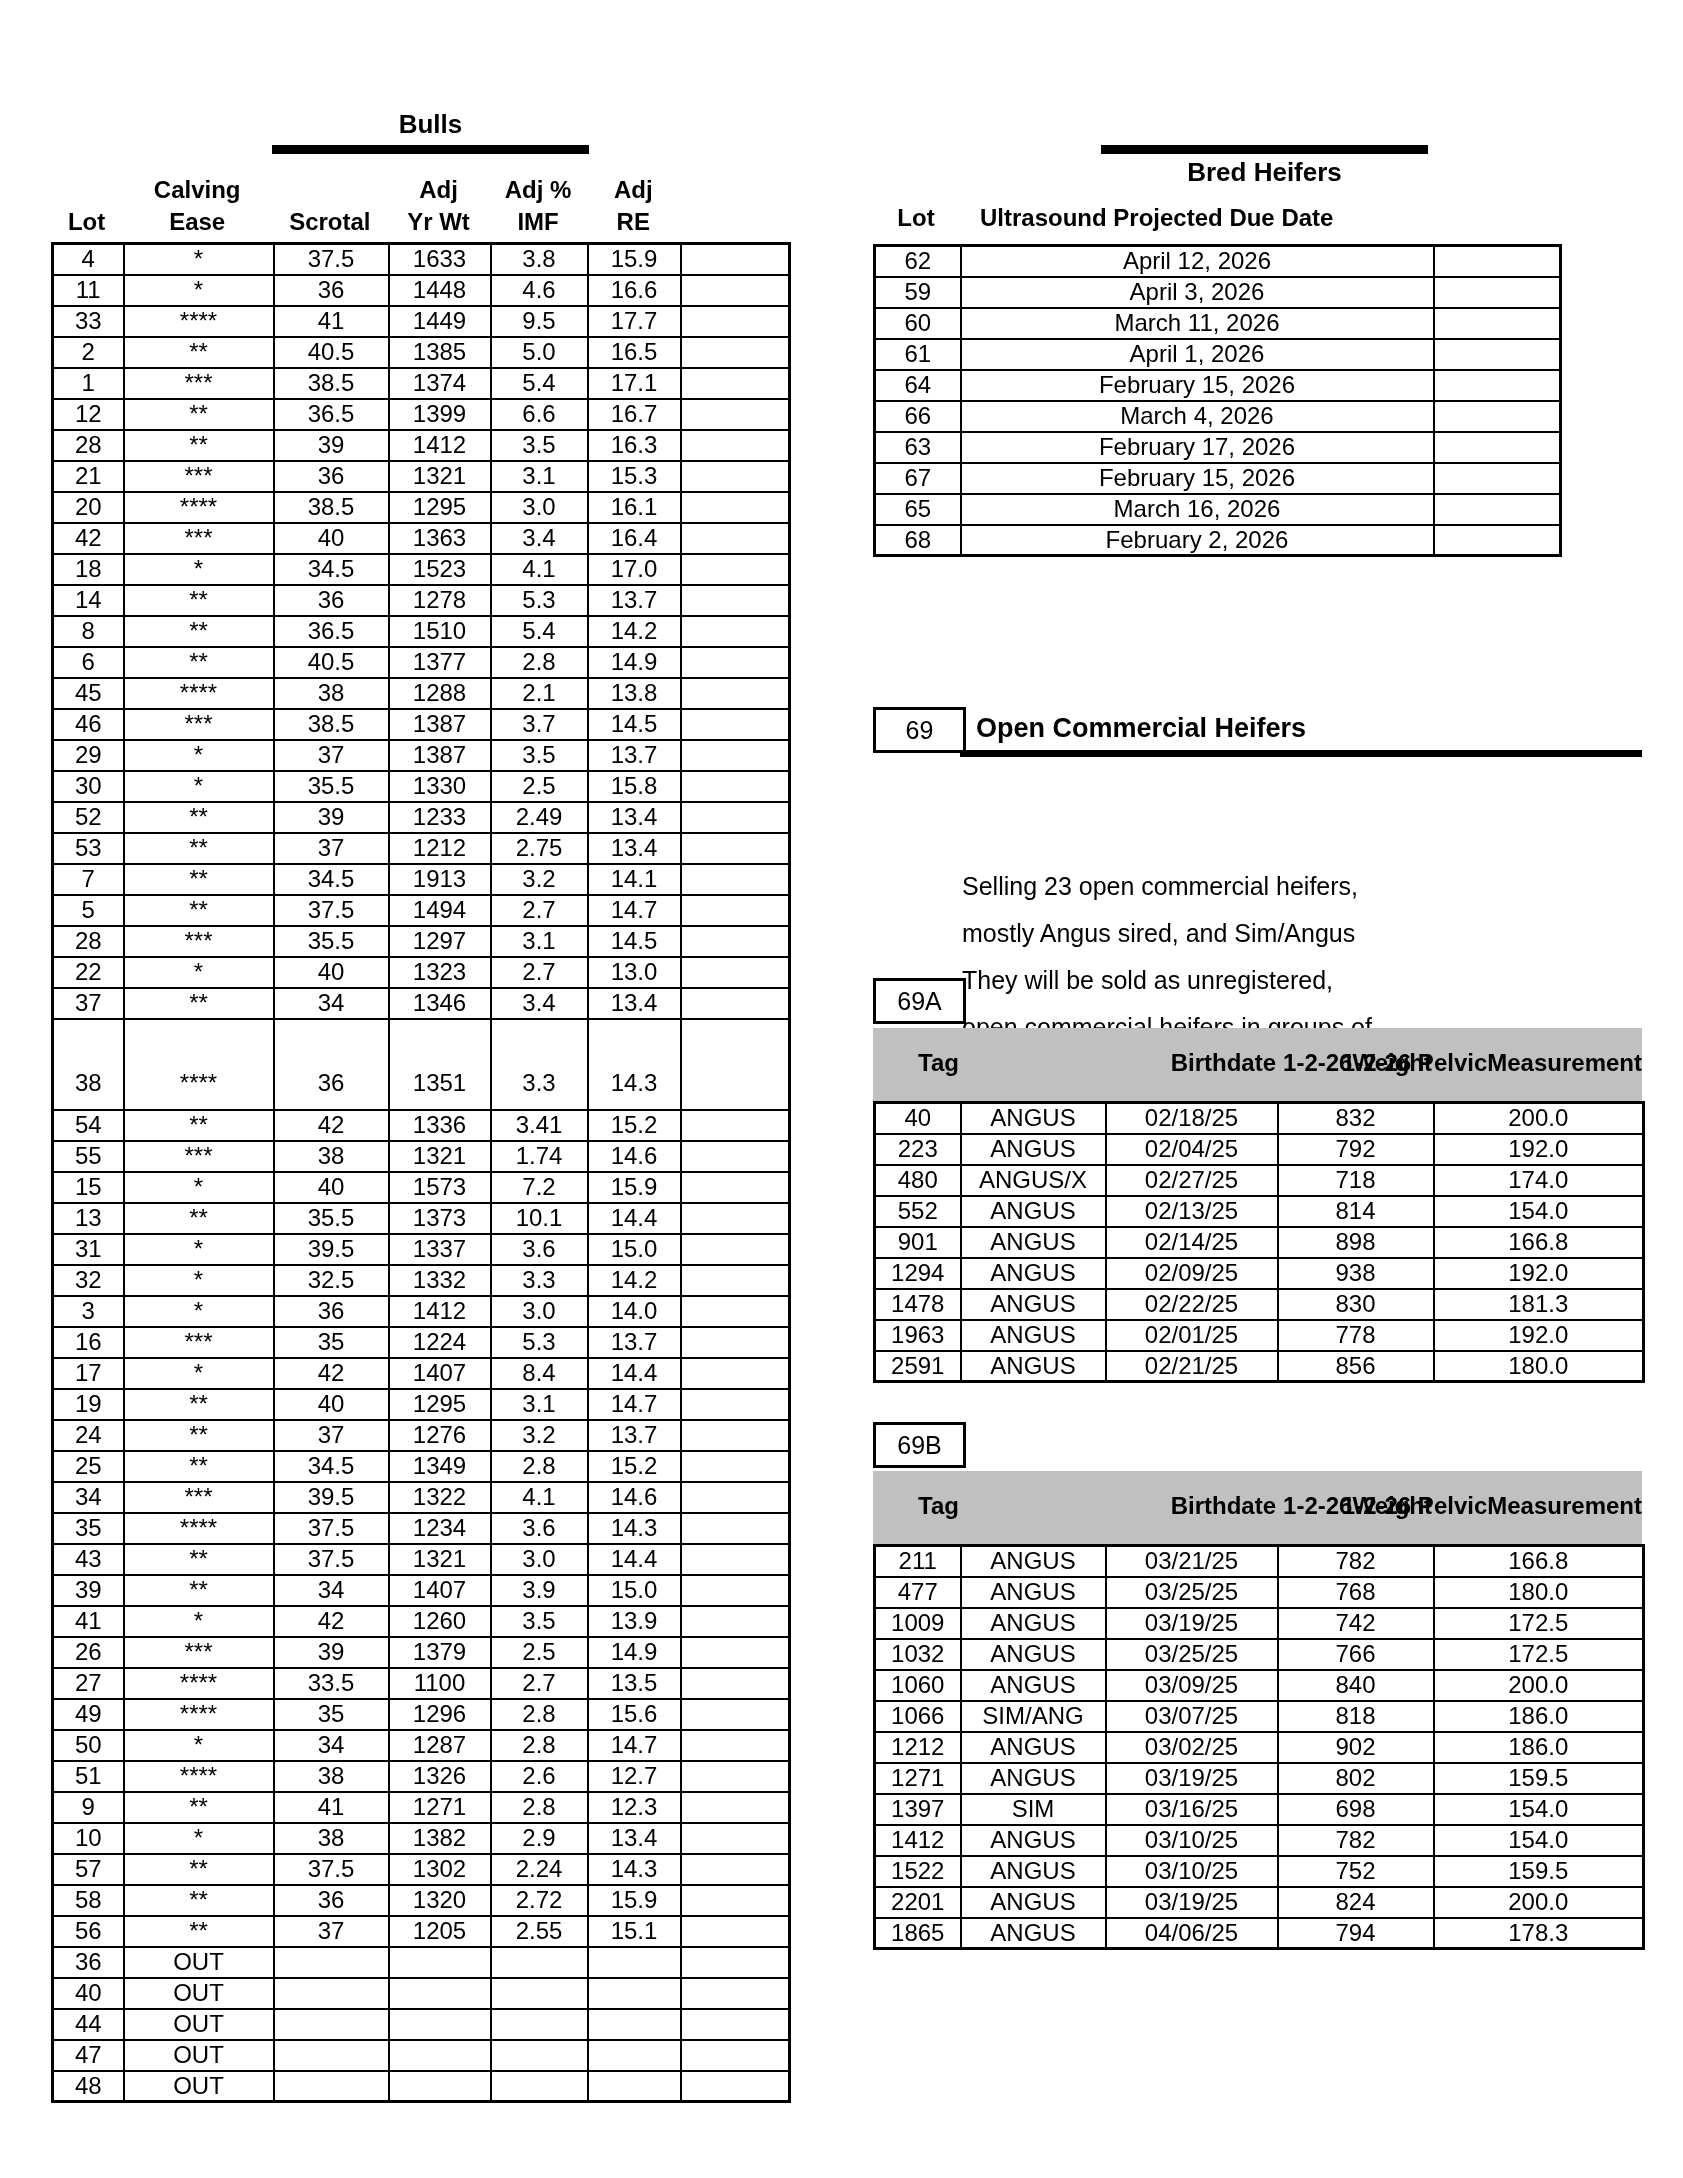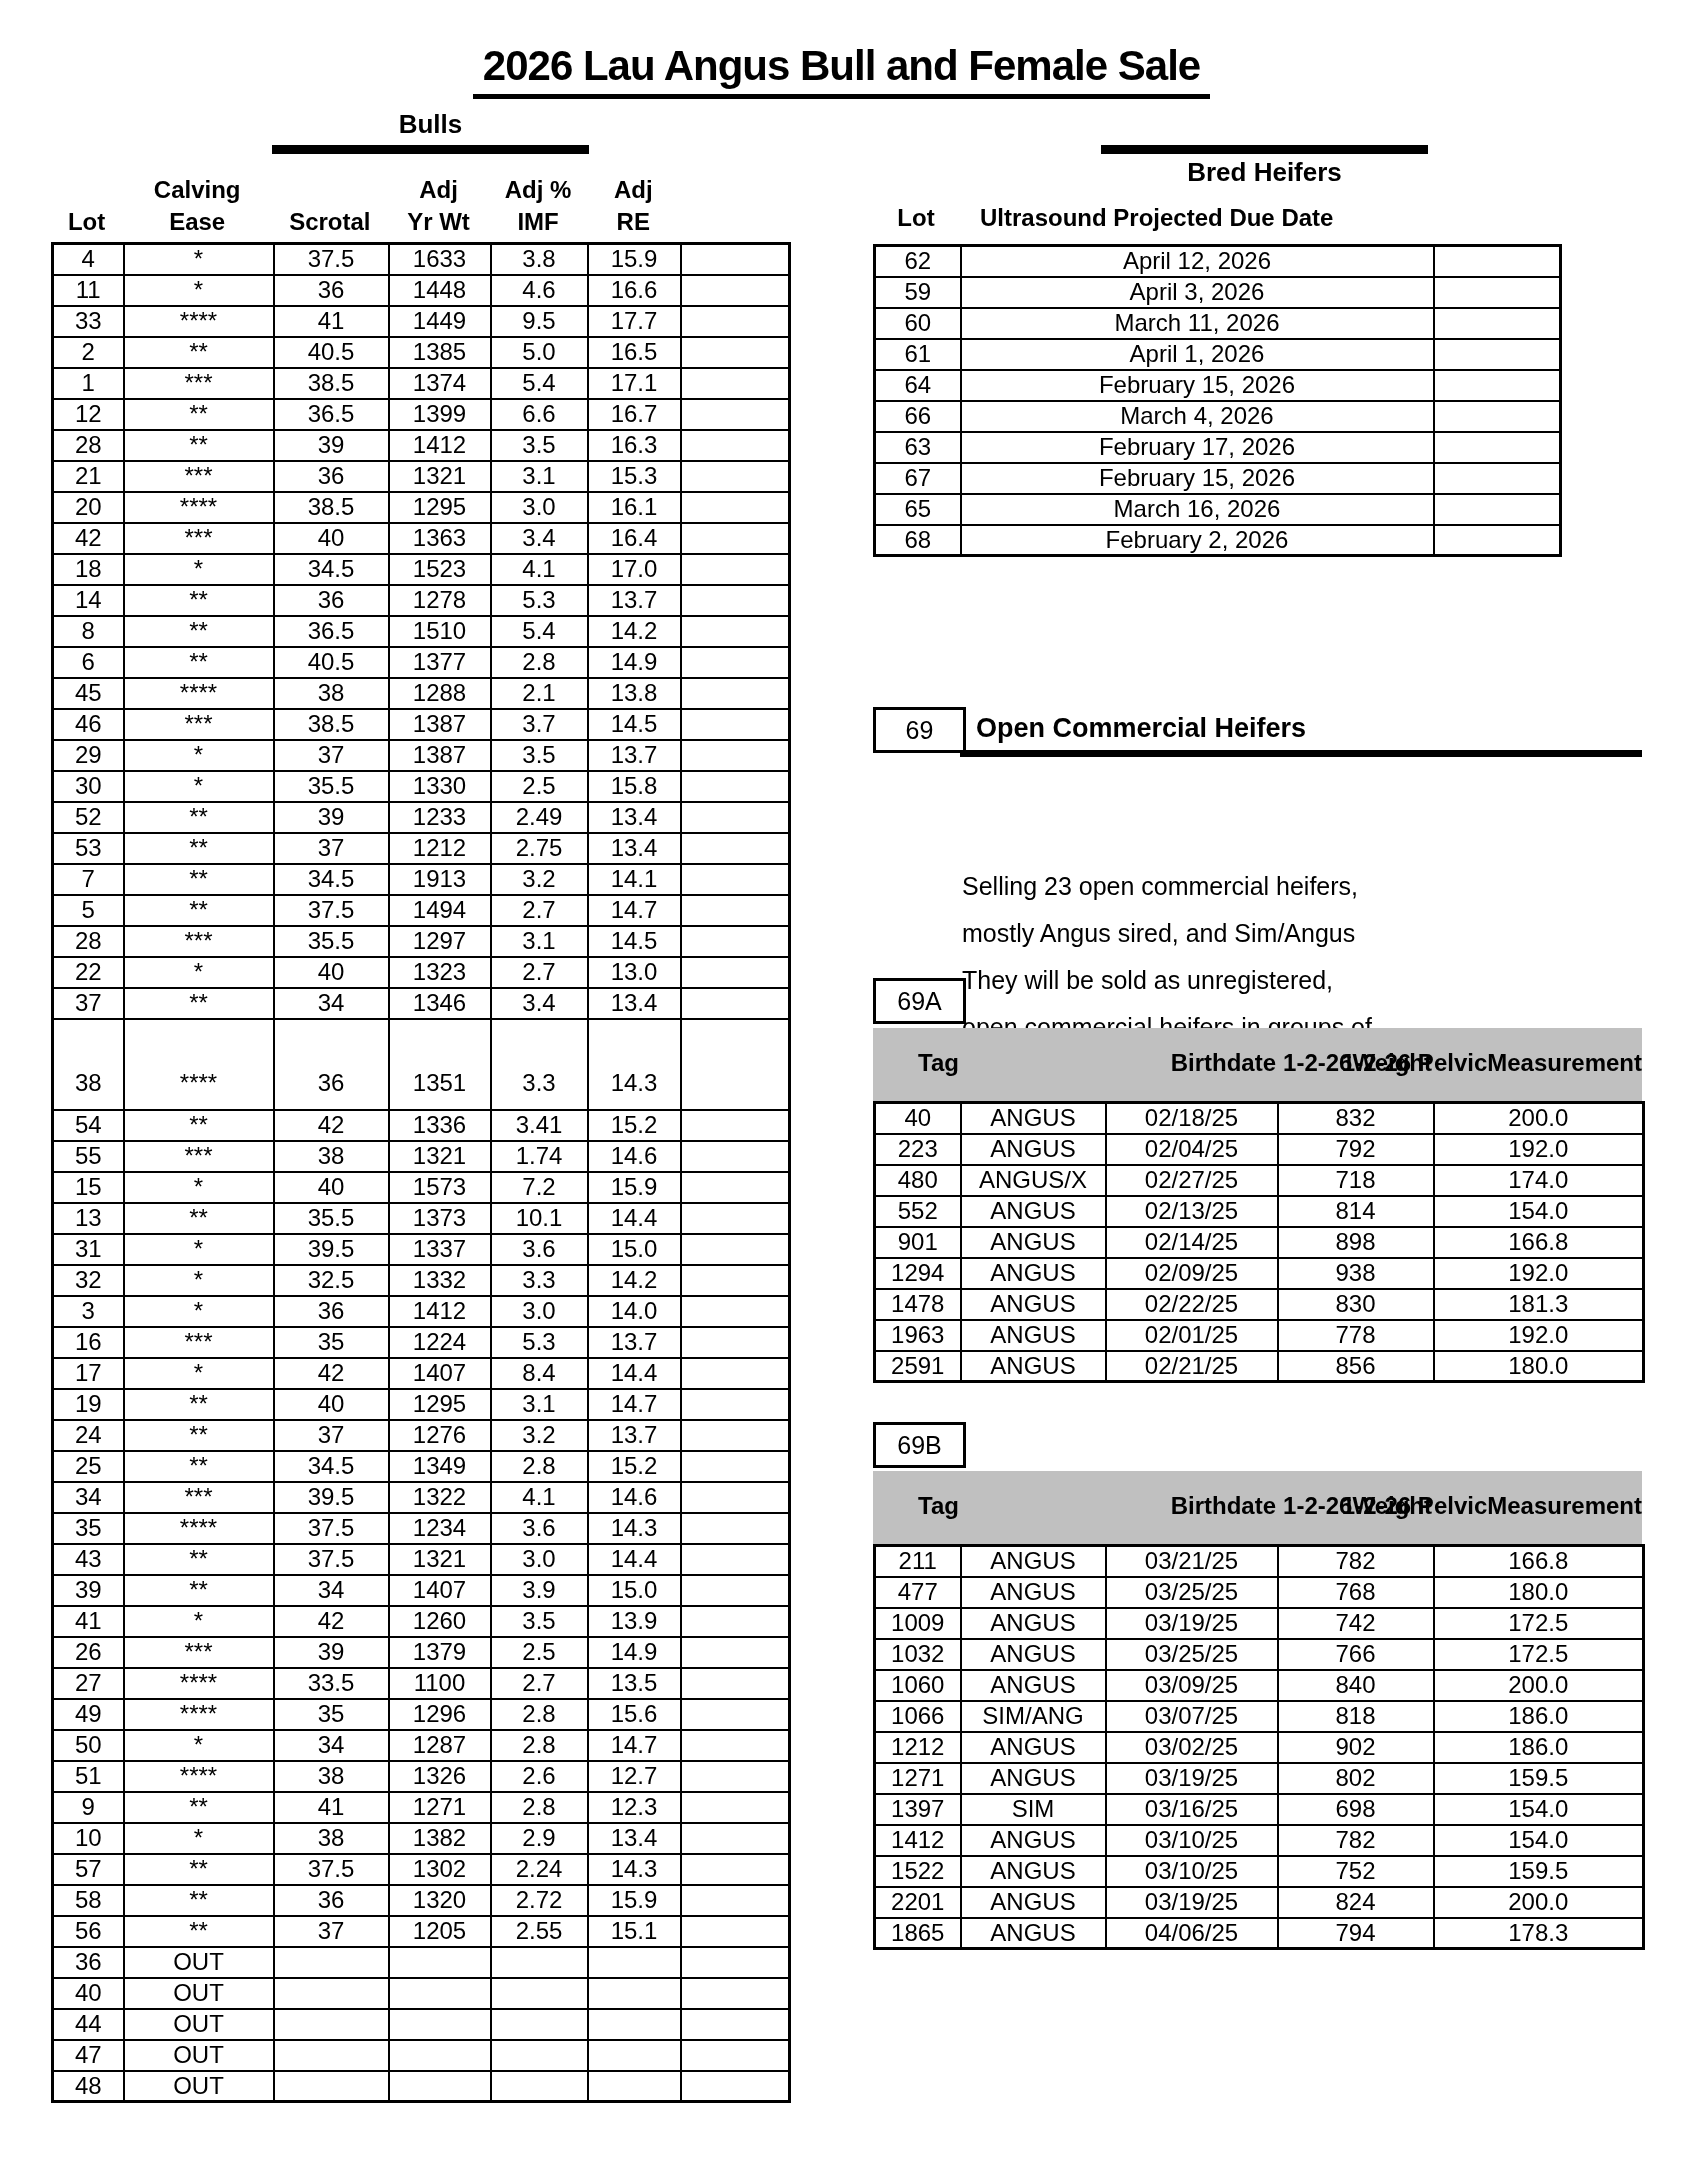--- a/index.html
+++ b/index.html
@@ -58,23 +58,20 @@
   .band-69b{top:1471px;}
   .band-cell{display:flex;justify-content:flex-end;align-items:center;
         text-align:center;font-size:24px;font-weight:bold;line-height:30px;padding-bottom:3px;
         box-sizing:border-box;white-space:nowrap;}
 </style>
 </head>
 <body>
 
 <div class="page">
 
-  <div class="title-wrap">
-    <span>2026 Lau Angus Bull and Female Sale</span>
-  </div>
 
   <div class="section-label bulls-label">Bulls</div>
   <div class="bar bulls-bar"></div>
 
   <div class="section-label bred-label">Bred Heifers</div>
   <div class="bar bred-bar"></div>
 
   <table class="hdr-table bulls-header">
     <colgroup>
         <col style="width:71px">

